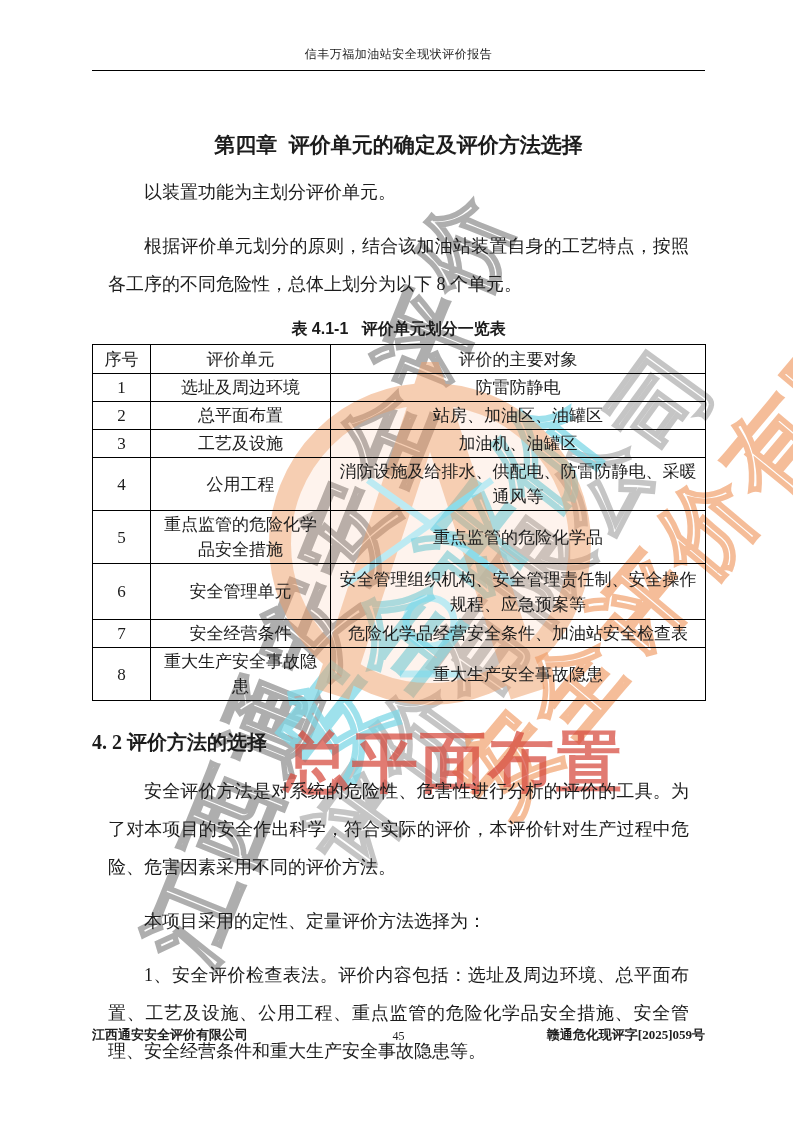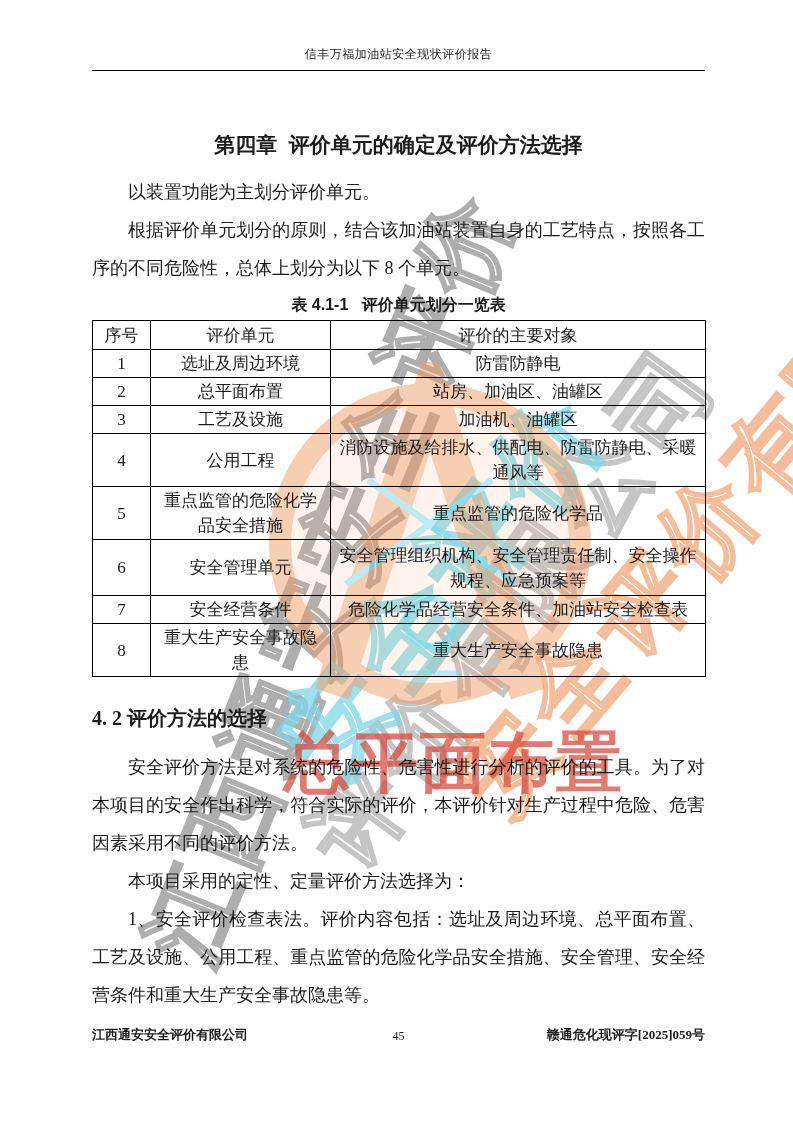--- a/index.html
+++ b/index.html
@@ -41,21 +41,21 @@
     font-size:21px;font-weight:bold;white-space:pre;
   }
   .sec-heading{
     font-family:"Liberation Sans","DejaVu Sans",sans-serif;
     font-size:20px;font-weight:bold;white-space:pre;
   }
   .h41{margin-top:41px;}
   .h42{margin-top:28px;font-family:Liberation Serif, serif;}
   .para{
     font-size:18px;line-height:38px;
-    text-align:justify;text-indent:2em;margin:0;
+    text-align:justify;text-indent:2em;margin:16px;
   }
   .p-first41{margin-top:14px;}
   .p-first42{margin-top:16px;}
   .table-caption{
     margin-top:8px;text-align:center;white-space:pre;
     font-family:"Liberation Sans","DejaVu Sans",sans-serif;
     font-size:16px;font-weight:bold;
   }
   table.unit-table{
     border-collapse:collapse;width:613px;margin-top:4px;

